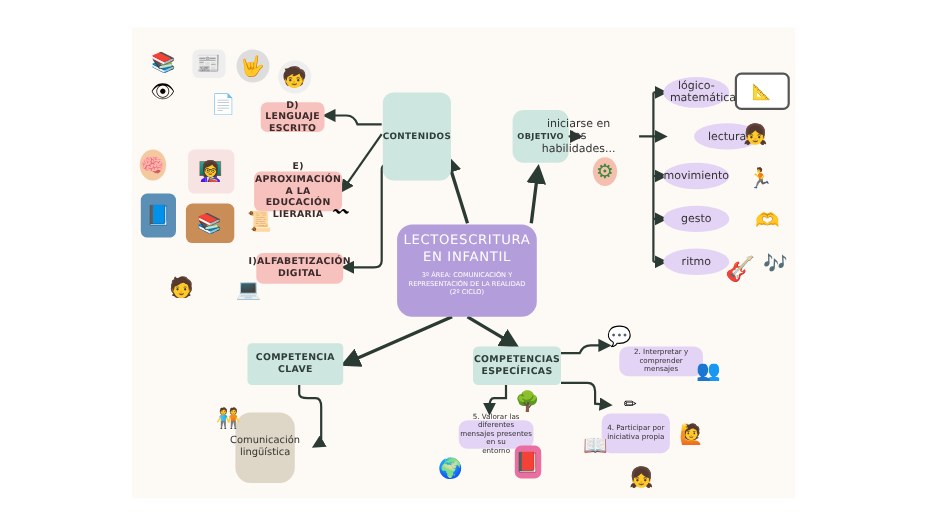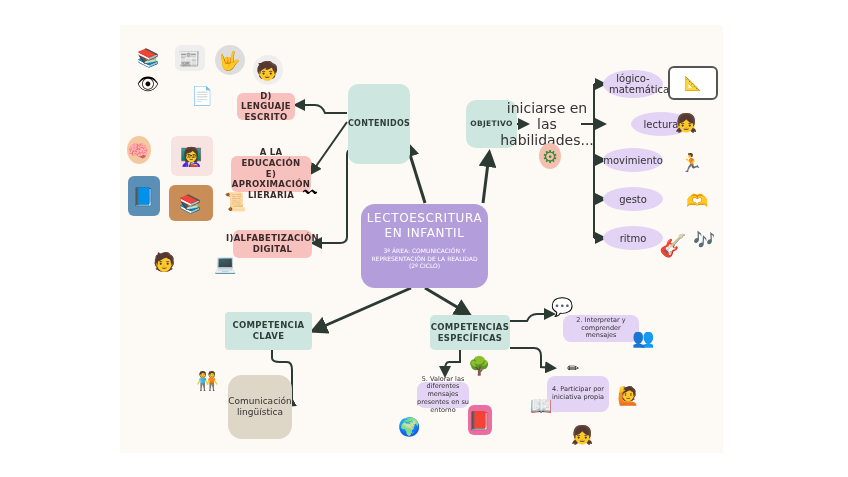--- a/index.html
+++ b/index.html
@@ -75,36 +75,36 @@
   <span>CONTENIDOS</span>
 </div>
 <div class="node pink caps" style="left:237px;top:93px;width:58px;height:27px;">
   <div>
       <div>D) LENGUAJE</div>
       <div>ESCRITO</div>
     </div>
 </div>
 <div class="node pink caps" style="left:231px;top:156px;width:80px;height:36px;">
   <div>
+      <div>E) APROXIMACIÓN</div>
       <div>A LA EDUCACIÓN</div>
-      <div>E) APROXIMACIÓN</div>
       <div>LIERARIA</div>
     </div>
 </div>
 <div class="node pink caps" style="left:233px;top:230px;width:79px;height:28px;">
   <div>
       <div>I)ALFABETIZACIÓN</div>
       <div>DIGITAL</div>
     </div>
 </div>
 
 <div class="node teal caps" style="left:466px;top:100px;width:51px;height:48px;font-size:7.5px;">
   <span>OBJETIVO</span>
 </div>
-<div class="node" style="left:519px;top:106px;width:56px;height:36px;font-size:14px;line-height:1.15;color:#333;">
+<div class="node" style="left:498px;top:106px;width:56px;height:36px;font-size:10px;line-height:1.15;color:#333;">
   <div>
       <div>iniciarse en</div>
       <div>las</div>
       <div>habilidades...</div>
     </div>
 </div>
 <div class="node oval" style="left:603px;top:70px;width:60px;height:28px;line-height:1.1;">
     <span style="width:48px">lógico-matemáticas</span>
   </div>
 <div class="node oval" style="left:631px;top:112px;width:60px;height:24px;text-align:center;">
@@ -119,21 +119,21 @@
 <div class="node oval" style="left:603px;top:226px;width:60px;height:24px;">
     <span>ritmo</span>
   </div>
 
 <div class="node teal caps" style="left:225px;top:312px;width:87px;height:38px;border-radius:4px;">
   <div>
       <div>COMPETENCIA</div>
       <div>CLAVE</div>
     </div>
 </div>
-<div class="node beige" style="left:228px;top:375px;width:64px;height:64px;font-size:9px;line-height:1.25;color:#333;">
+<div class="node beige" style="left:214px;top:375px;width:54px;height:64px;font-size:9px;line-height:1.25;color:#333;">
   <div>
       <div>Comunicación</div>
       <div>lingüística</div>
     </div>
 </div>
 
 <div class="node teal caps" style="left:430px;top:315px;width:80px;height:35px;border-radius:5px;">
   <div>
       <div>COMPETENCIAS</div>
       <div>ESPECÍFICAS</div>
@@ -145,21 +145,21 @@
       <div>comprender</div>
       <div>mensajes</div>
     </div>
 </div>
 <div class="node lilac small" style="left:547px;top:376px;width:62px;height:36px;">
   <div>
       <div>4. Participar por</div>
       <div>iniciativa propia</div>
     </div>
 </div>
-<div class="node lilac small" style="left:417px;top:382px;width:52px;height:26px;">
+<div class="node lilac small" style="left:417px;top:382px;width:68px;height:26px;">
   <div>
       <div>5. Valorar las diferentes</div>
       <div>mensajes presentes en su</div>
       <div>entorno</div>
     </div>
 </div>
 
 <div class="ico" style="left:136px;top:45px;width:26px;height:24px;">📚</div>
 <div class="ico" style="left:175px;top:45px;width:30px;height:26px;background:#eee;">📰</div>
 <div class="ico" style="left:215px;top:45px;width:30px;height:30px;border-radius:50%;background:#ddd;">🤟</div>

